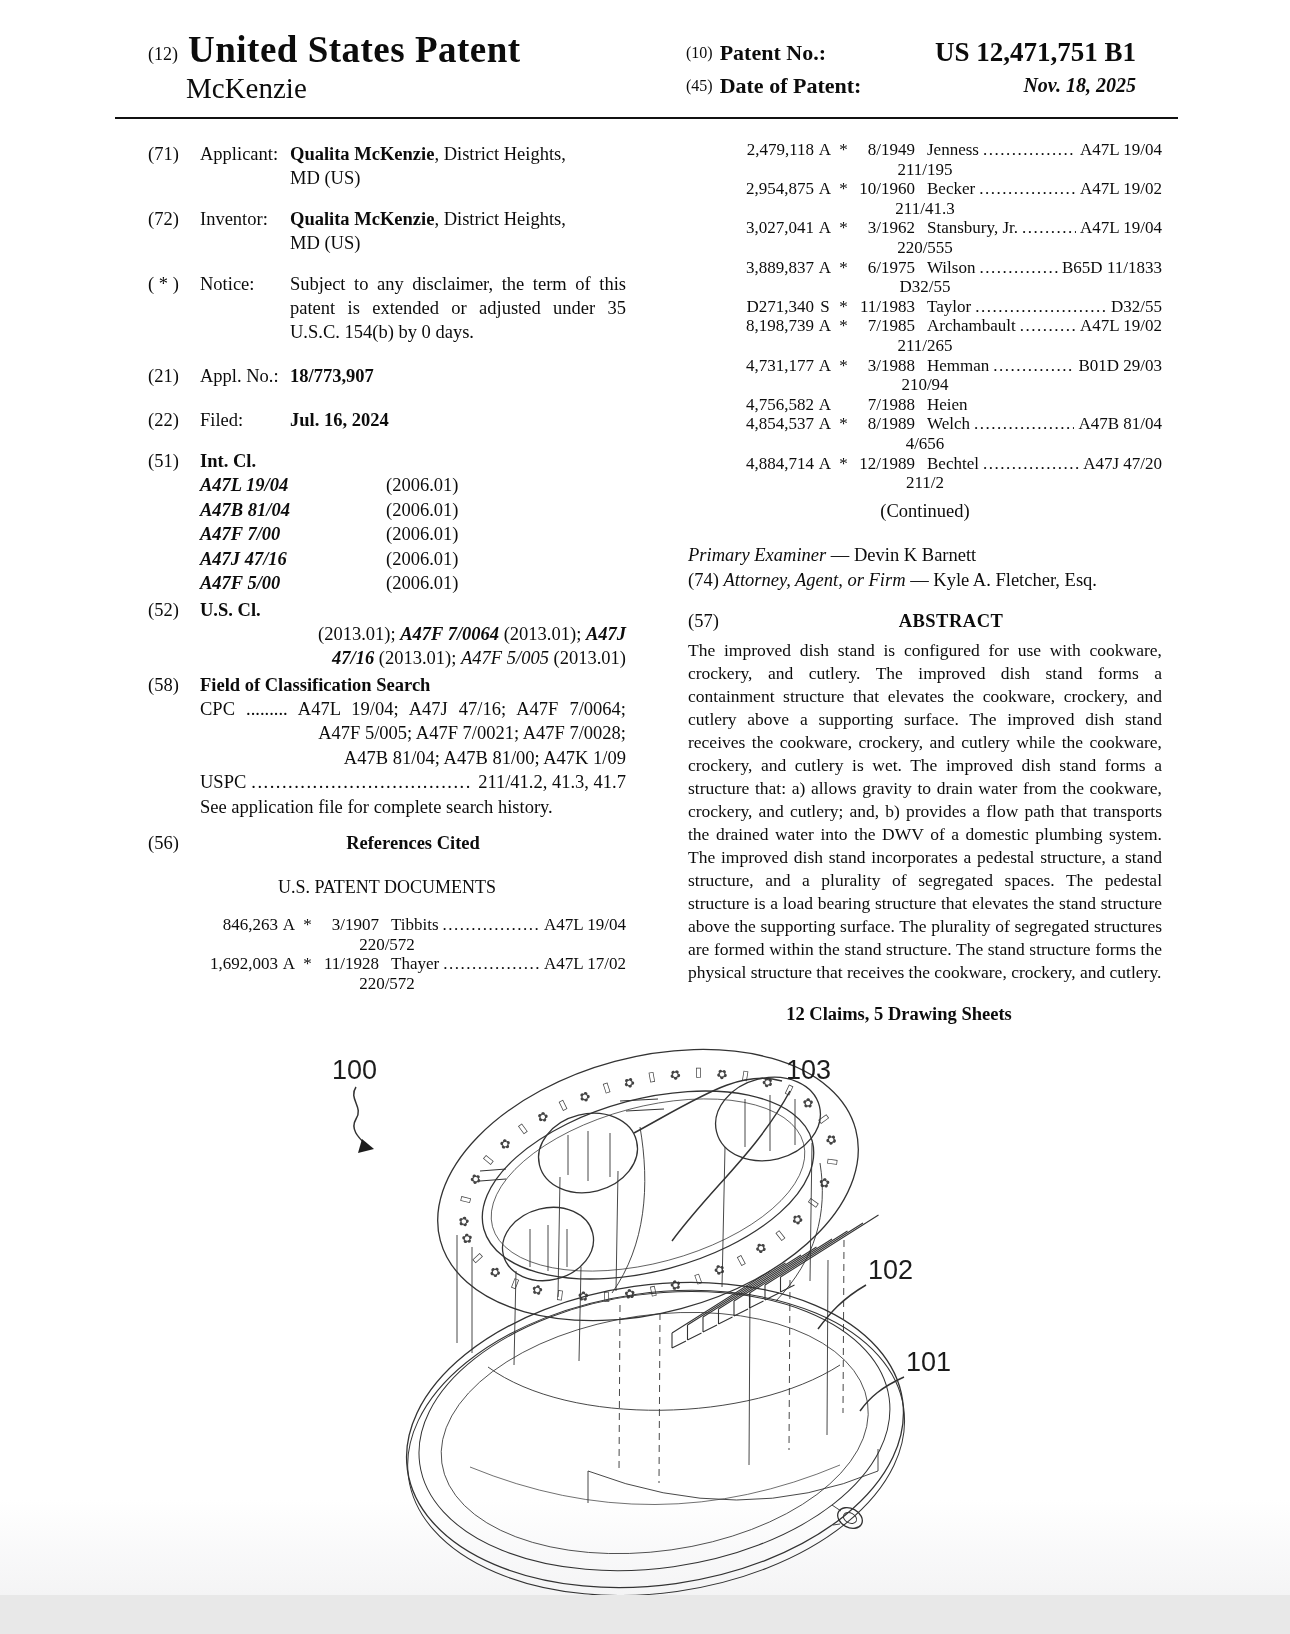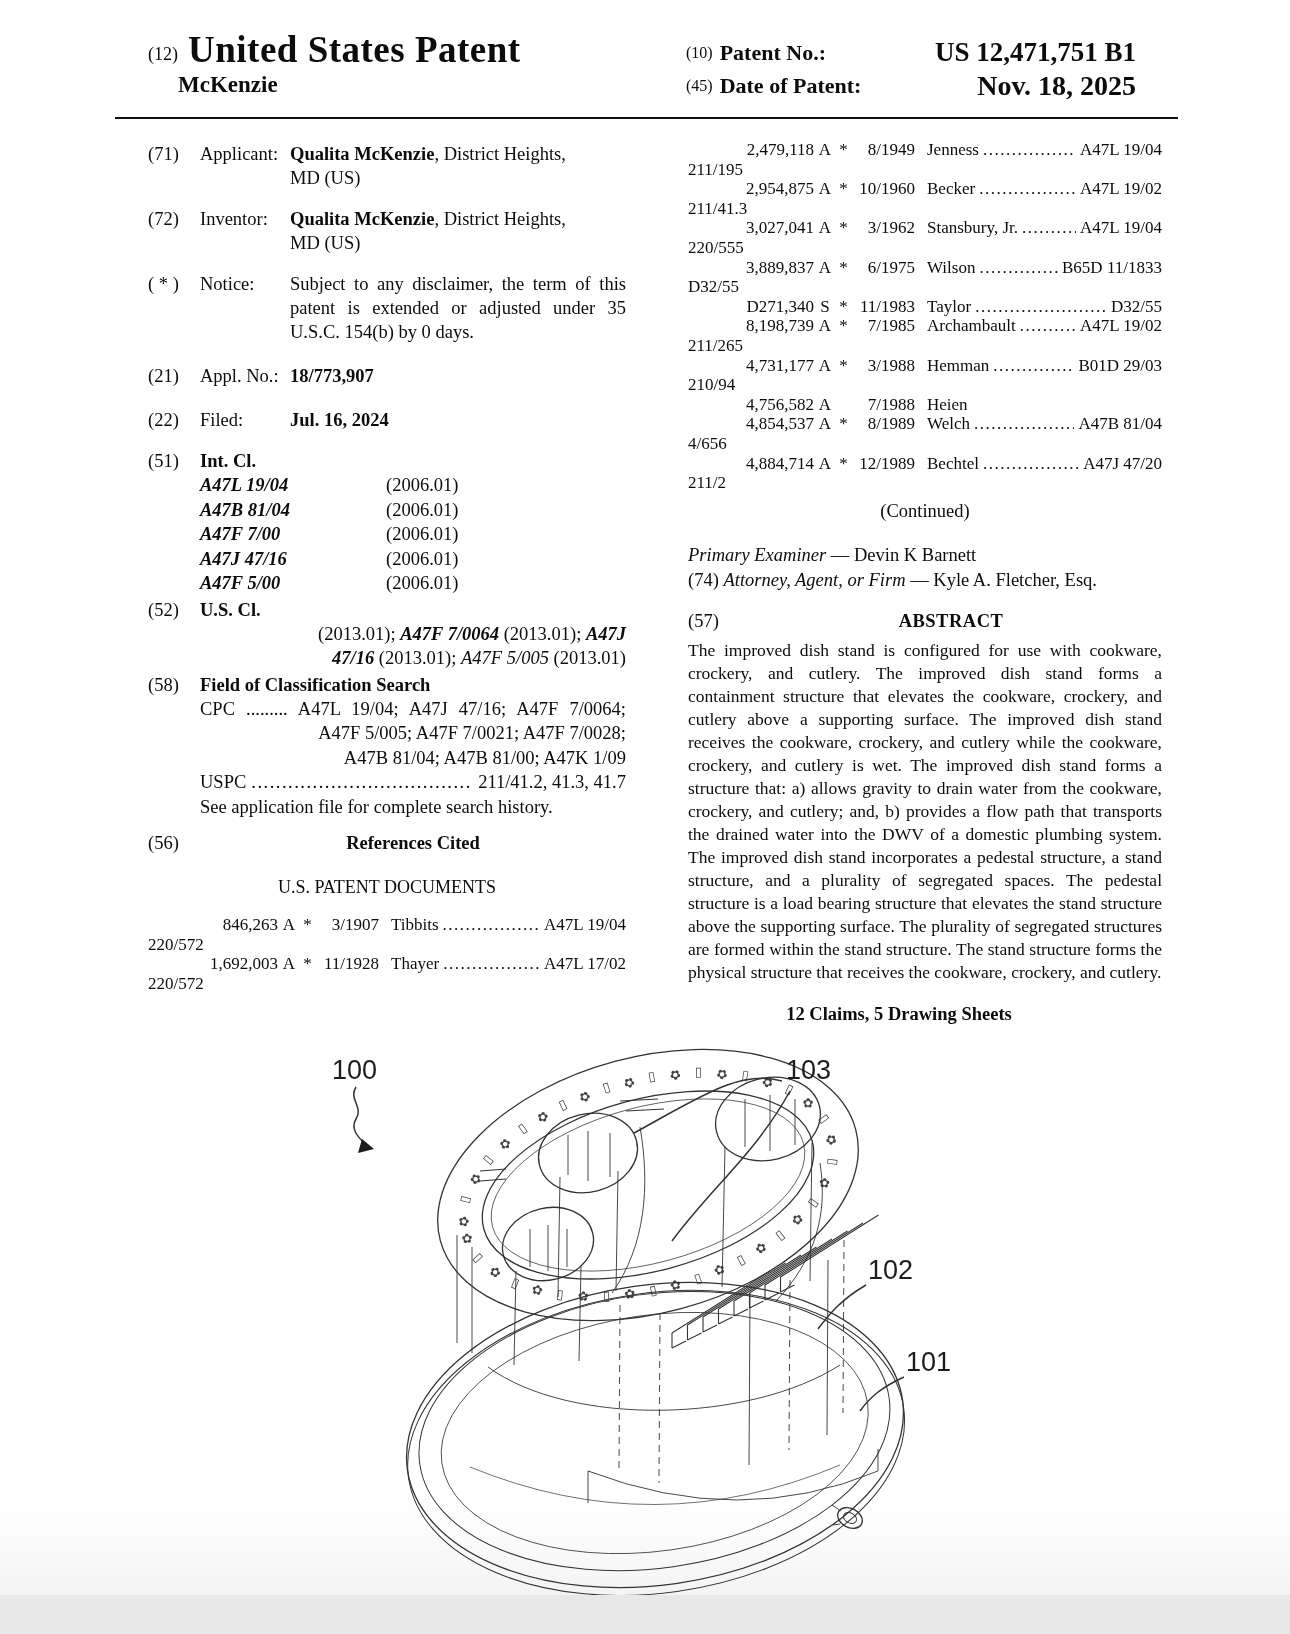--- a/index.html
+++ b/index.html
@@ -3,28 +3,28 @@
 <meta charset="utf-8">
 <style>
   html,body{margin:0;padding:0;background:#e8e8e8;}
   .page{position:relative;width:1290px;height:1595px;margin:0 auto;overflow:hidden;
         background:linear-gradient(#ffffff 94%,#f4f4f5 100%);
         font-family:"Liberation Serif","DejaVu Serif",serif;color:#0c0c0c;}
   
   .hl{position:absolute;left:148px;top:28px;display:flex;align-items:flex-start;}
   .hcode{font-size:18px;margin-top:16px;}
   .htitle{font-size:37px;font-weight:bold;margin-left:10px;letter-spacing:.5px;}
-  .hname{font-size:23px;font-weight:bold;margin-left:0;margin-top:1px;}
+  .hname{font-size:29px;font-weight:normal;margin-left:8px;margin-top:1px;}
   .hrb{position:absolute;left:686px;top:36px;width:450px;}
   .hrow{display:flex;align-items:flex-start;line-height:33px;}
   .hcode2{font-size:16px;flex:none;}
   .hlabel{font-size:22px;font-weight:bold;margin-left:7px;flex:none;}
   .hval{flex:1;text-align:right;font-weight:bold;}
   .hval1{font-size:27px;}
-  .hval2{font-size:28px;}
+  .hval2{font-size:20px;font-style:italic;}
   .rule{position:absolute;left:115px;right:112px;top:117px;border-top:2.5px solid #111;}
   
   .colL{position:absolute;left:148px;top:142px;width:478px;font-size:18.5px;line-height:24px;}
   .colR{position:absolute;left:688px;top:140px;width:474px;font-size:18.5px;line-height:24px;}
   .sec{display:flex;margin-bottom:17px;}
   .sn{width:52px;flex:none;}
   .slab{width:90px;flex:none;}
   .sval{flex:1;}
   .b{font-weight:bold;}
   .just{text-align:justify;}
@@ -39,21 +39,21 @@
   .a-j{text-align:justify;text-align-last:justify;}
   .a-r{text-align:right;}
   .leaderline{display:flex;padding-left:52px;line-height:24.5px;}
   .ldr{flex:1;overflow:hidden;white-space:nowrap;margin:0 5px;}
   .ldr::after{content:"..................................................................................";letter-spacing:1.5px;}
   .center{flex:1;text-align:center;}
   .docs-sub{text-align:center;margin:20px 0 16px 0;font-size:18px;}
   
   .refs{font-size:17px;}
   .refrow{display:flex;line-height:19.6px;}
-  .refrow2{text-align:left;line-height:19.6px;}
+  .refrow2{text-align:center;line-height:19.6px;}
   .rn{flex:none;text-align:right;}
   .refs-l .rn{width:130px;}
   .refs-r .rn{width:126px;}
   .rk{width:22px;flex:none;text-align:center;}
   .rs{width:15px;flex:none;text-align:center;}
   .rd{width:64px;flex:none;text-align:right;}
   .rnm{margin-left:12px;flex:none;}
   .rld{flex:1;overflow:hidden;white-space:nowrap;margin:0 4px;}
   .rld::after{content:"....................................................................";letter-spacing:1.5px;}
   .rc{flex:none;}

